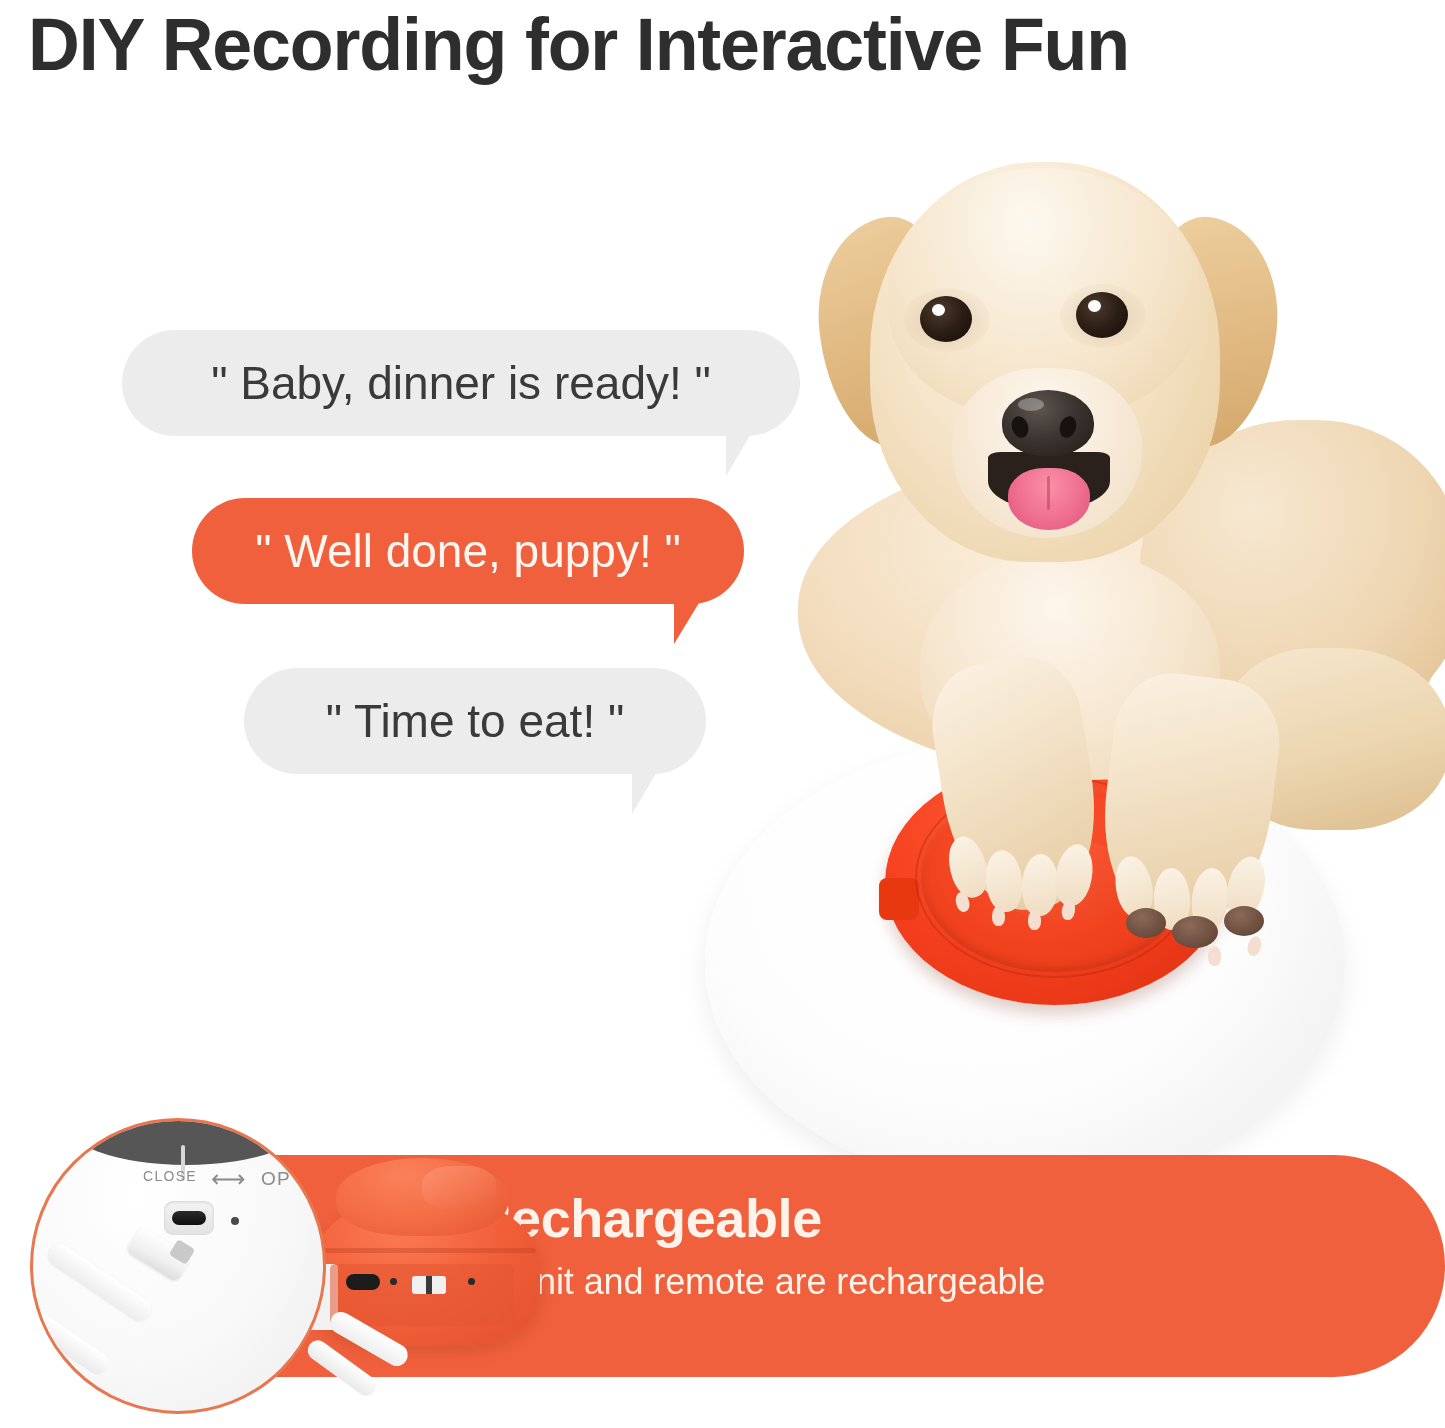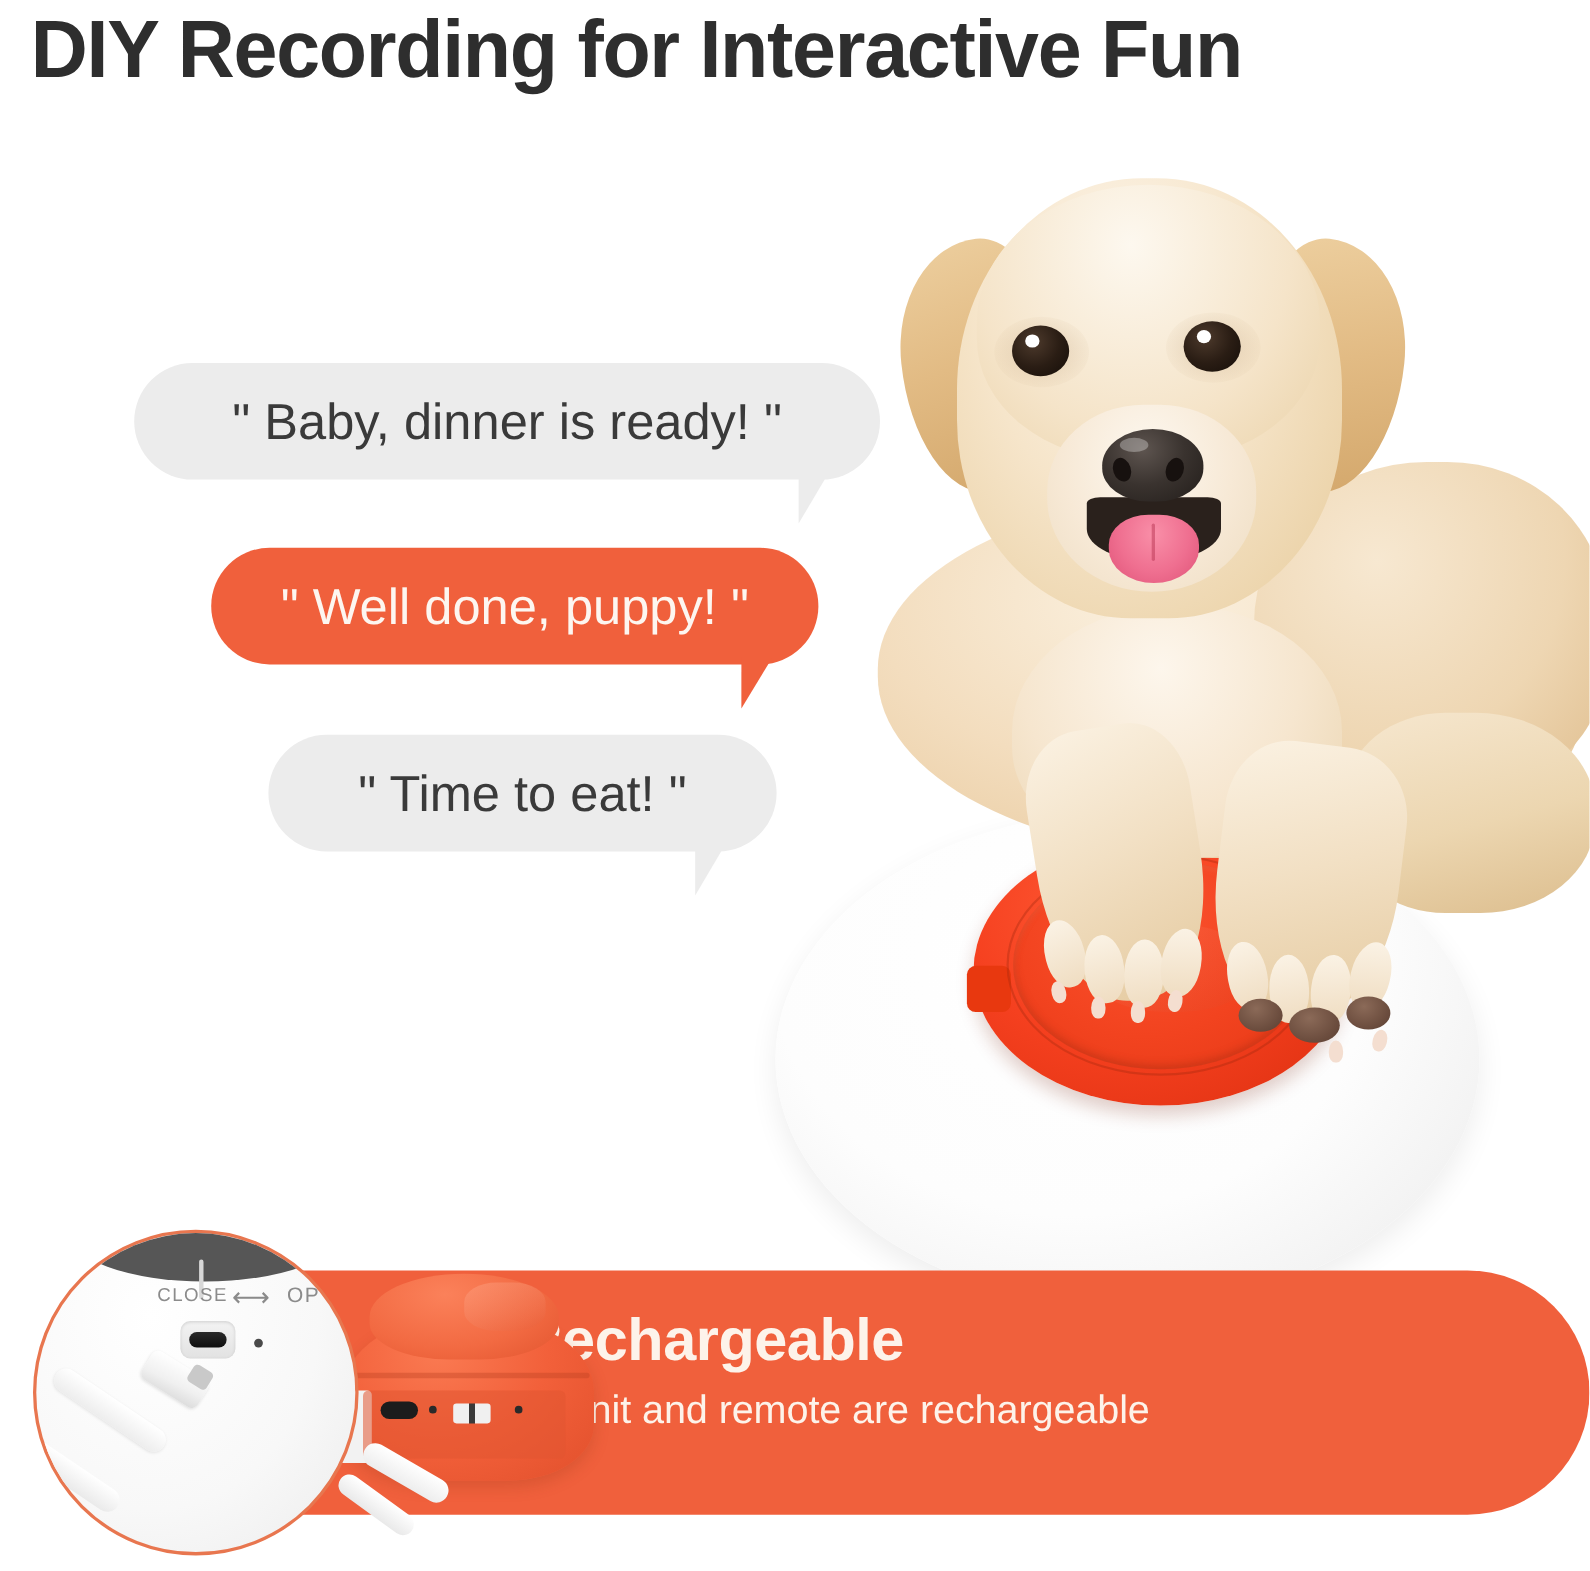--- a/index.html
+++ b/index.html
@@ -260,21 +260,21 @@
     position:absolute; left:28px; top:-48px; width:250px; height:92px;
     border-radius:0 0 50% 50%;
     background:#565656;
   }
   #inset-seam {
     position:absolute; left:148px; top:24px; width:4px; height:36px;
     background:#d8d8d8; border-radius:2px;
   }
   #lbl-close {
     position:absolute; left:110px; top:47px;
-    font-size:17px; letter-spacing:1.3px; color:#8b8b8b;
+    font-size:14px; letter-spacing:1.3px; color:#8b8b8b;
     font-family:"Liberation Sans", sans-serif;
   }
   #lbl-arrow {
     position:absolute; left:178px; top:44px;
     font-size:24px; color:#8b8b8b;
   }
   #lbl-open {
     position:absolute; left:228px; top:47px;
     font-size:19px; letter-spacing:1.3px; color:#8b8b8b;
   }

